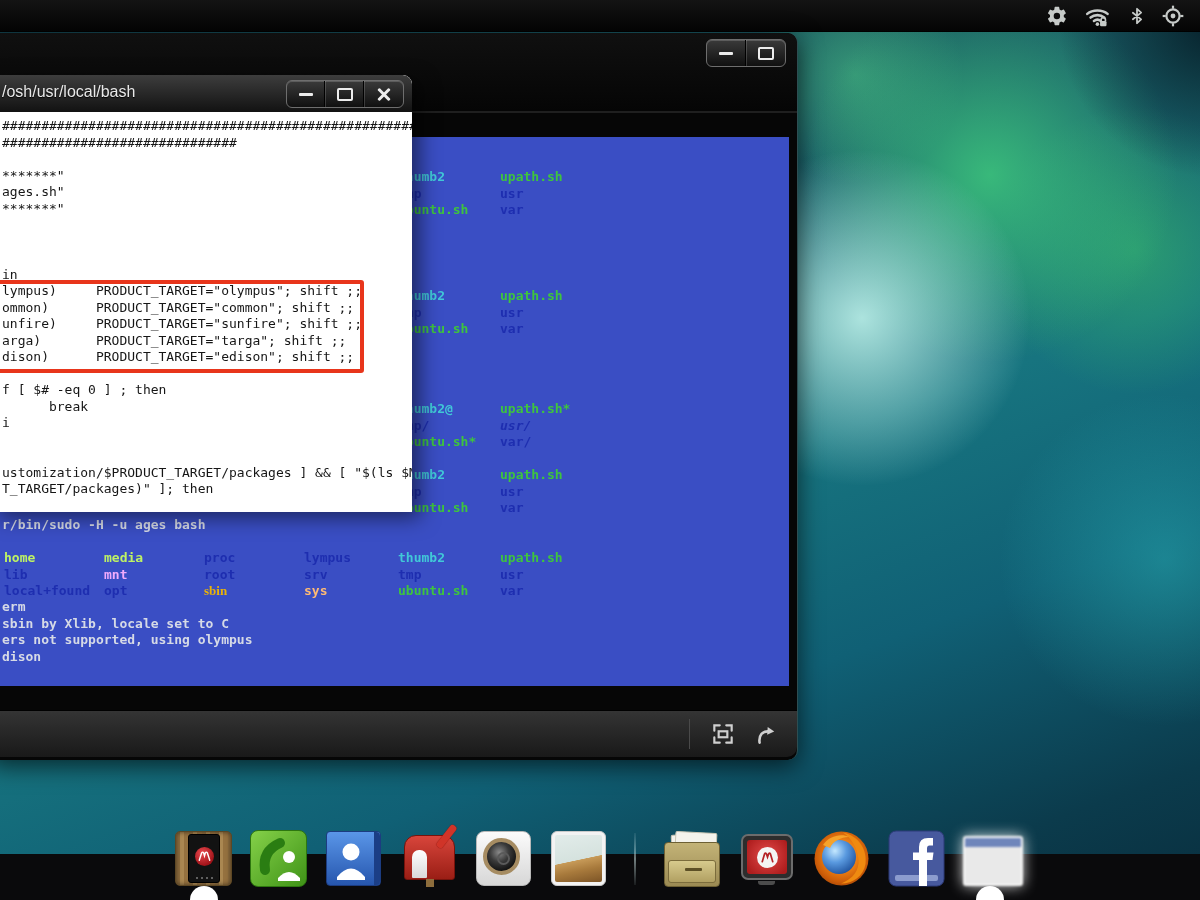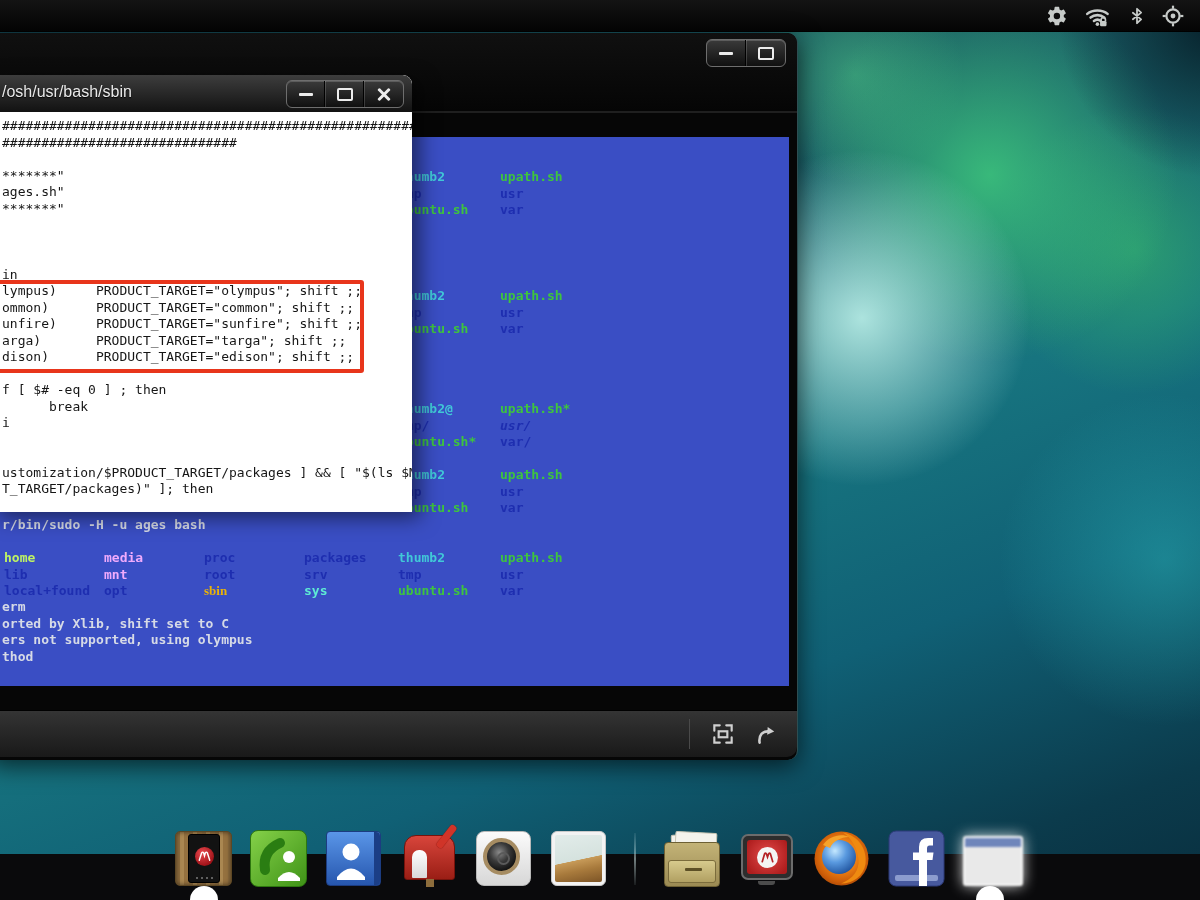--- a/index.html
+++ b/index.html
@@ -190,59 +190,59 @@
         <span class="tline" style="left: 500px; top: 280.5px; color: rgb(30, 46, 176); font-style: italic;">usr/</span>
         <span class="tline" style="left: 398px; top: 297px; color: rgb(62, 196, 62);">ubuntu.sh*</span>
         <span class="tline" style="left: 500px; top: 297px; color: rgb(30, 46, 176);">var/</span>
         <span class="tline" style="left: 398px; top: 330px; color: rgb(65, 200, 216);">thumb2</span>
         <span class="tline" style="left: 500px; top: 330px; color: rgb(62, 196, 62);">upath.sh</span>
         <span class="tline" style="left: 398px; top: 346.5px; color: rgb(30, 46, 176);">tmp</span>
         <span class="tline" style="left: 500px; top: 346.5px; color: rgb(30, 46, 176);">usr</span>
         <span class="tline" style="left: 398px; top: 363px; color: rgb(62, 196, 62);">ubuntu.sh</span>
         <span class="tline" style="left: 500px; top: 363px; color: rgb(30, 46, 176);">var</span>
         <span class="tline" style="left: 4px; top: 413px; color: #bef264;">home</span>
-        <span class="tline" style="left: 104px; top: 413px; color: #f0abfc;">media</span>
+        <span class="tline" style="left: 104px; top: 413px; color: #bef264;">media</span>
         <span class="tline" style="left: 204px; top: 413px; color: rgb(30, 46, 176);">proc</span>
-        <span class="tline" style="left: 304px; top: 413px; color: rgb(30, 46, 176);">packages</span>
+        <span class="tline" style="left: 304px; top: 413px; color: rgb(30, 46, 176);">lympus</span>
         <span class="tline" style="left: 398px; top: 413px; color: rgb(65, 200, 216);">thumb2</span>
         <span class="tline" style="left: 500px; top: 413px; color: rgb(62, 196, 62);">upath.sh</span>
         <span class="tline" style="left: 4px; top: 429.5px; color: rgb(30, 46, 176);">lib</span>
         <span class="tline" style="left: 104px; top: 429.5px; color: #f0abfc;">mnt</span>
         <span class="tline" style="left: 204px; top: 429.5px; color: rgb(30, 46, 176); text-align: center;">root</span>
         <span class="tline" style="left: 304px; top: 429.5px; color: rgb(30, 46, 176);">srv</span>
         <span class="tline" style="left: 398px; top: 429.5px; color: rgb(30, 46, 176);">tmp</span>
         <span class="tline" style="left: 500px; top: 429.5px; color: rgb(30, 46, 176);">usr</span>
         <span class="tline" style="left: 4px; top: 446px; color: rgb(30, 46, 176);">local+found</span>
         <span class="tline" style="left: 104px; top: 446px; color: rgb(30, 46, 176);">opt</span>
         <span class="tline" style="left: 204px; top: 446px; color: #eab308; font-family: Liberation Serif, serif;">sbin</span>
-        <span class="tline" style="left: 304px; top: 446px; color: #5eead4;">sys</span>
+        <span class="tline" style="left: 304px; top: 446px; color: #fdba74;">sys</span>
         <span class="tline" style="left: 398px; top: 446px; color: rgb(62, 196, 62);">ubuntu.sh</span>
         <span class="tline" style="left: 500px; top: 446px; color: rgb(30, 46, 176);">var</span>
         <span class="tline" style="left: 2px; top: 462px; color: rgb(214, 218, 230);">erm</span>
-        <span class="tline" style="left: 2px; top: 478.5px; color: rgb(214, 218, 230);">orted by Xlib, shift set to C</span>
+        <span class="tline" style="left: 2px; top: 478.5px; color: rgb(214, 218, 230);">sbin by Xlib, locale set to C</span>
         <span class="tline" style="left: 2px; top: 495px; color: rgb(214, 218, 230);">ers not supported, using olympus</span>
-        <span class="tline" style="left: 2px; top: 511.5px; color: rgb(214, 218, 230);">thod</span>
+        <span class="tline" style="left: 2px; top: 511.5px; color: rgb(214, 218, 230);">dison</span>
       </div>
 
     <div class="app-toolbar">
       <div class="toolbar-divider"></div>
       <svg width="26" height="26" viewBox="0 0 24 24" fill="none" stroke="#cfcfcf" stroke-width="2" stroke-linecap="round">
         <path d="M4 9 V4 H9 M15 4 H20 V9 M20 15 V20 H15 M9 20 H4 V15"></path>
         <rect x="8" y="9.5" width="8" height="5.5" stroke-width="2"></rect>
       </svg>
       <svg width="26" height="26" viewBox="0 0 24 24">
         <path d="M7 20 C6 13 10 9 15.5 9.6" stroke="#cfcfcf" stroke-width="2.4" fill="none" stroke-linecap="round"></path>
         <polygon points="14.5,5.6 20.5,9.8 14,12.8" fill="#cfcfcf"></polygon>
       </svg>
     </div>
   </div>
 
   <div class="script-window">
     <div class="script-titlebar">
-      <div class="script-title">/osh/usr/bash/sbin</div>
+      <div class="script-title">/osh/usr/local/bash</div>
       <div class="btn-group">
         <div class="win-btn">
             <span class="glyph-min"></span>
           </div>
         <div class="win-btn">
             <span class="glyph-max"></span>
           </div>
         <div class="win-btn">
             <span class="glyph-close"></span>
           </div>

